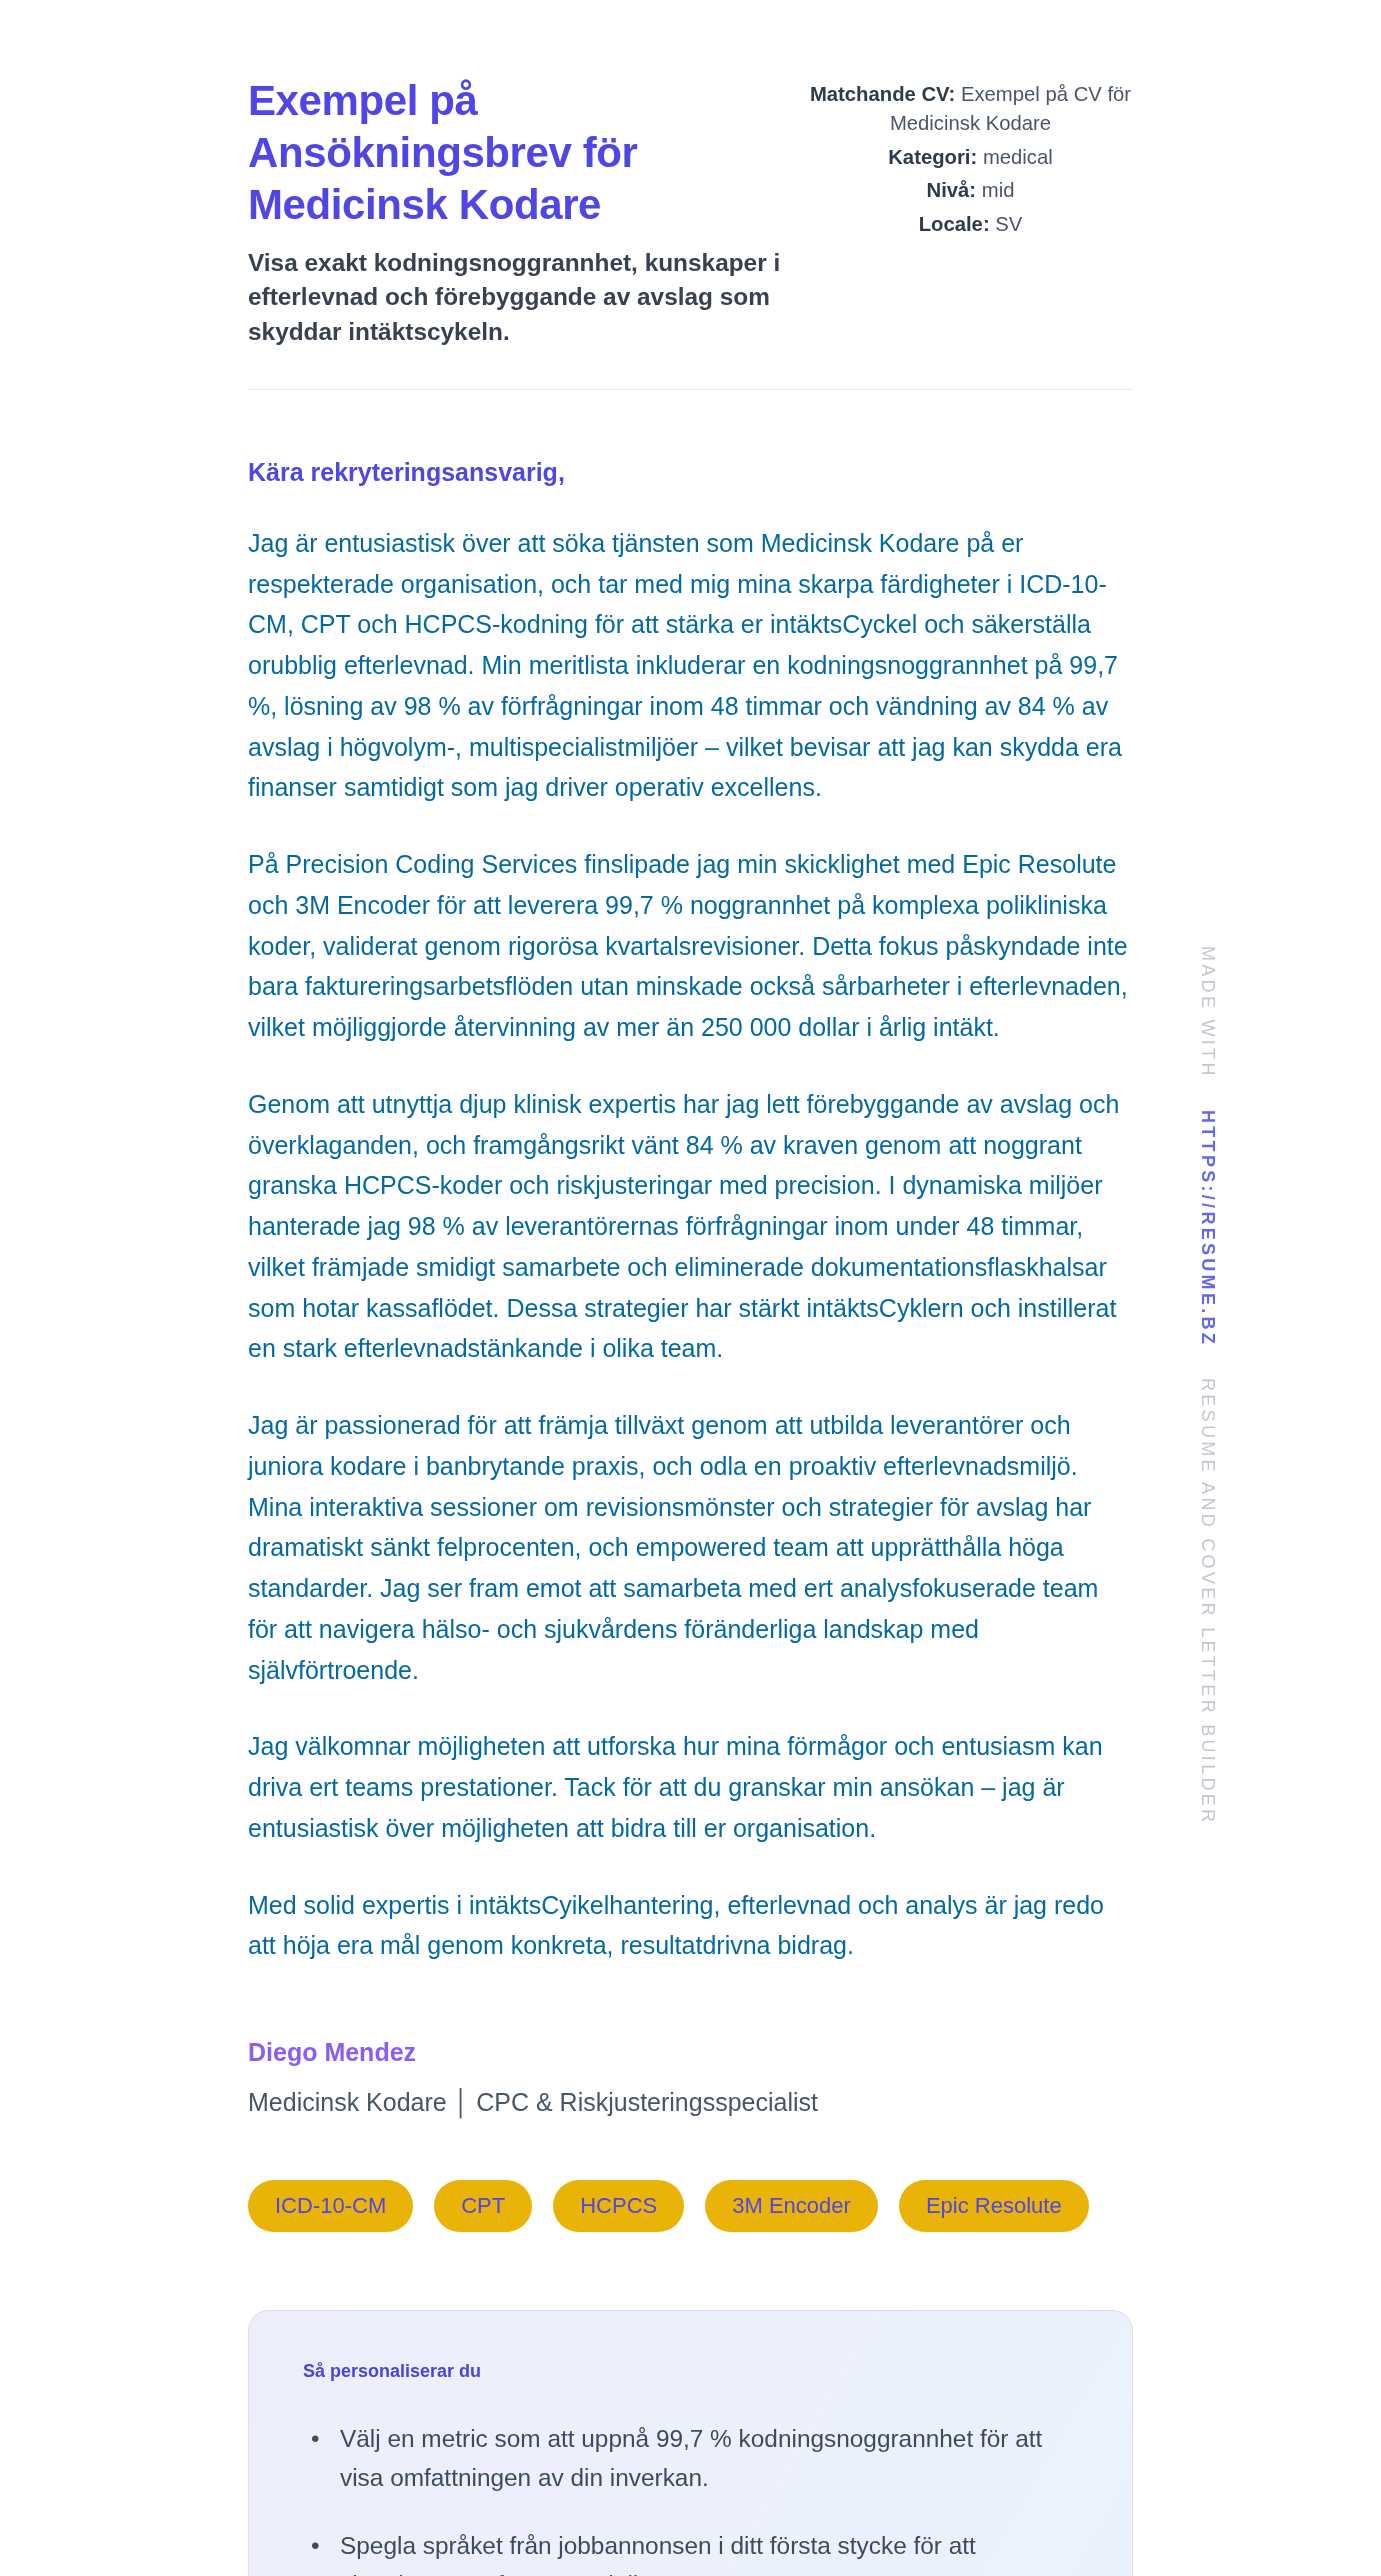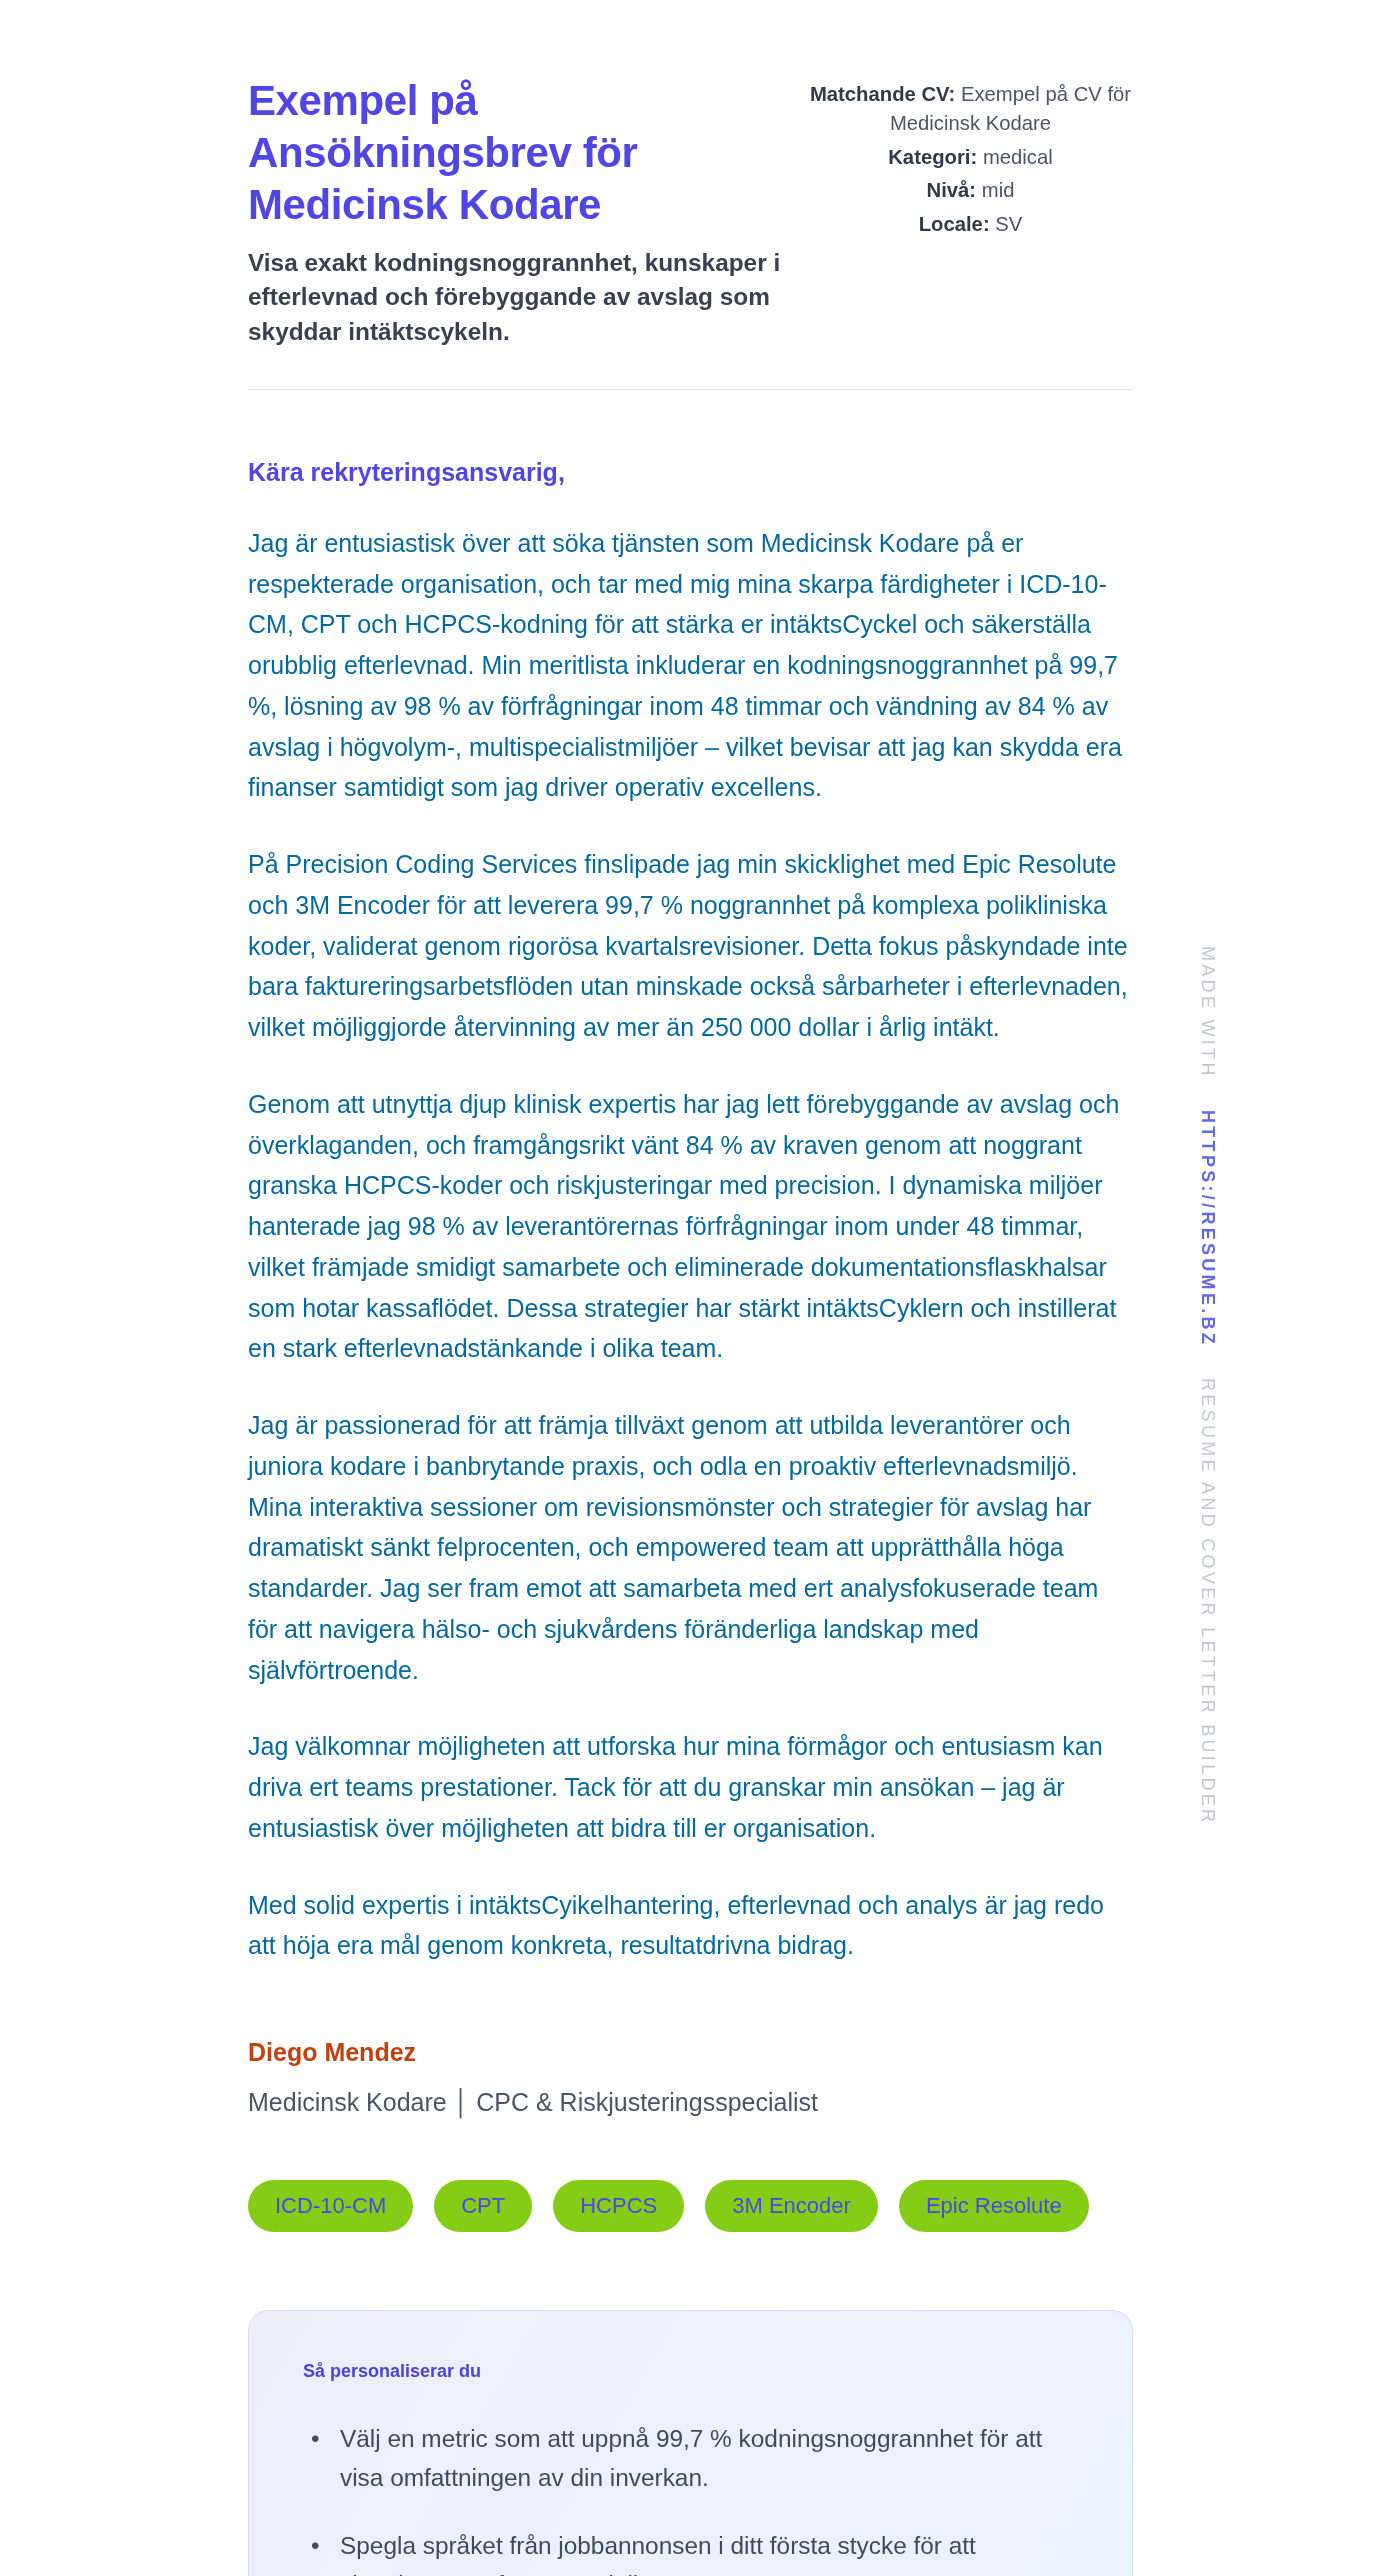--- a/index.html
+++ b/index.html
@@ -65,27 +65,27 @@
   .para {
     margin-top: 36px;
     font-size: 25px;
     line-height: 1.63;
     color: #0369a1;
     max-width: 1130px;
   }
 
   
   .signature { margin-top: 72px; }
-  .sig-name { font-size: 25px; font-weight: 700; color: #c2410c; }
+  .sig-name { font-size: 25px; font-weight: 700; color: #8b5cf6; }
   .sig-role { margin-top: 21px; font-size: 25px; color: #475569; }
 
   
   .pills { margin-top: 63px; display: flex; flex-wrap: wrap; gap: 21px; }
   .pill {
-    background: #84cc16;
+    background: #eab308;
     color: #4f46e5;
     font-size: 22px;
     font-weight: 500;
     padding: 13px 27px;
     border-radius: 812px;
     white-space: nowrap;
     text-align: center;
   }
 
   

